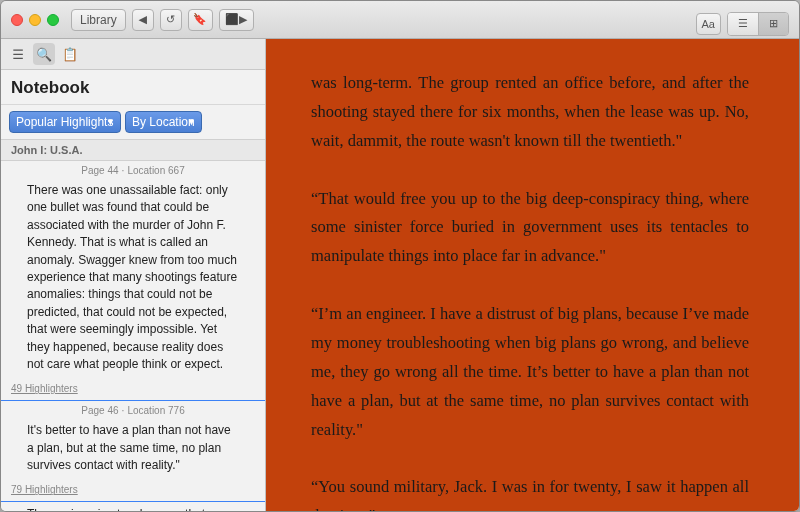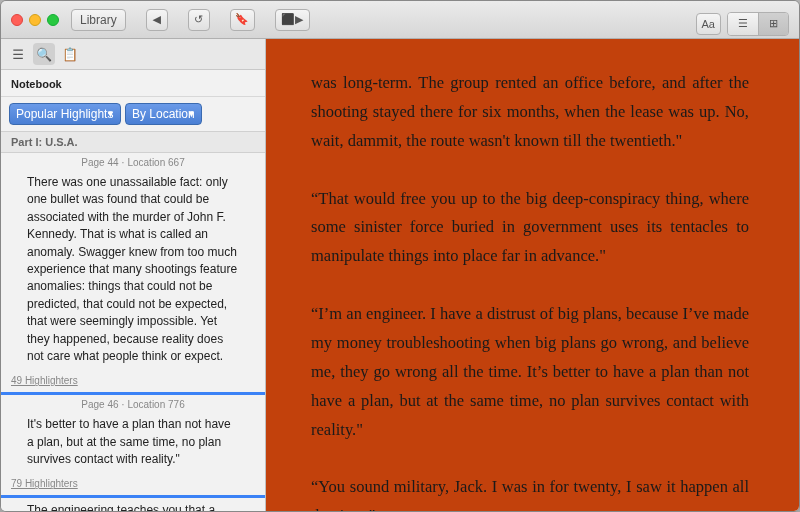--- a/index.html
+++ b/index.html
@@ -58,21 +58,21 @@
       transform: translateX(-50%);
       font-size: 13px;
       color: #3c3c3c;
       font-weight: 500;
       white-space: nowrap;
     }
 
     .titlebar-controls {
       display: flex;
       align-items: flex-start;
-      gap: 20px;
+      gap: 6px;
       margin-left: 12px;
     }
 
     .tb-btn {
       height: 22px;
       min-width: 22px;
       background: linear-gradient(to bottom, #f5f5f5, #e0e0e0);
       border: 1px solid #b0b0b0;
       border-radius: 4px;
       display: flex;
@@ -165,21 +165,21 @@
       background: none;
       border: none;
     }
 
     .sidebar-icon-btn.active {
       background: #d0d0d0;
     }
 
     .notebook-header {
       padding: 8px 10px 6px;
-      font-size: 11px;
+      font-size: 17px;
       font-weight: 600;
       color: #222;
       border-bottom: 1px solid #d8d8d8;
     }
 
     .sidebar-dropdowns {
       padding: 6px 8px;
       display: flex;
       flex-direction: row;
       gap: 4px;
@@ -221,21 +221,21 @@
       background: #e8e8e8;
       border-bottom: 1px solid #d0d0d0;
     }
 
     .highlights-list {
       flex: 1;
       overflow-y: auto;
     }
 
     .highlight-item {
-      border-bottom: 3px solid #3b82f6;
+      border-bottom: 1px solid #3b82f6;
     }
 
     .highlight-meta {
       padding: 4px 10px 2px;
       font-size: 10px;
       color: #888;
       text-align: center;
     }
 
     .highlight-text {
@@ -345,21 +345,21 @@
           <span class="dropdown-arrow">▼</span>
         </div>
         <div class="dropdown-wrapper">
           <select>
             <option>By Location</option>
           </select>
           <span class="dropdown-arrow">▼</span>
         </div>
       </div>
 
-      <div class="section-header">Part I: U.S.A.</div>
+      <div class="section-header">John I: U.S.A.</div>
 
       <div class="highlights-list">
 
         <div class="highlight-item">
           <div class="highlight-meta">Page 44  ·  Location 667</div>
           <div class="highlight-text">There was one unassailable fact: only one bullet was found that could be associated with the murder of John F. Kennedy. That is what is called an anomaly. Swagger knew from too much experience that many shootings feature anomalies: things that could not be predicted, that could not be expected, that were seemingly impossible. Yet they happened, because reality does not care what people think or expect.</div>
           <div class="highlight-count">49 Highlighters</div>
         </div>
 
         <div class="highlight-item">

